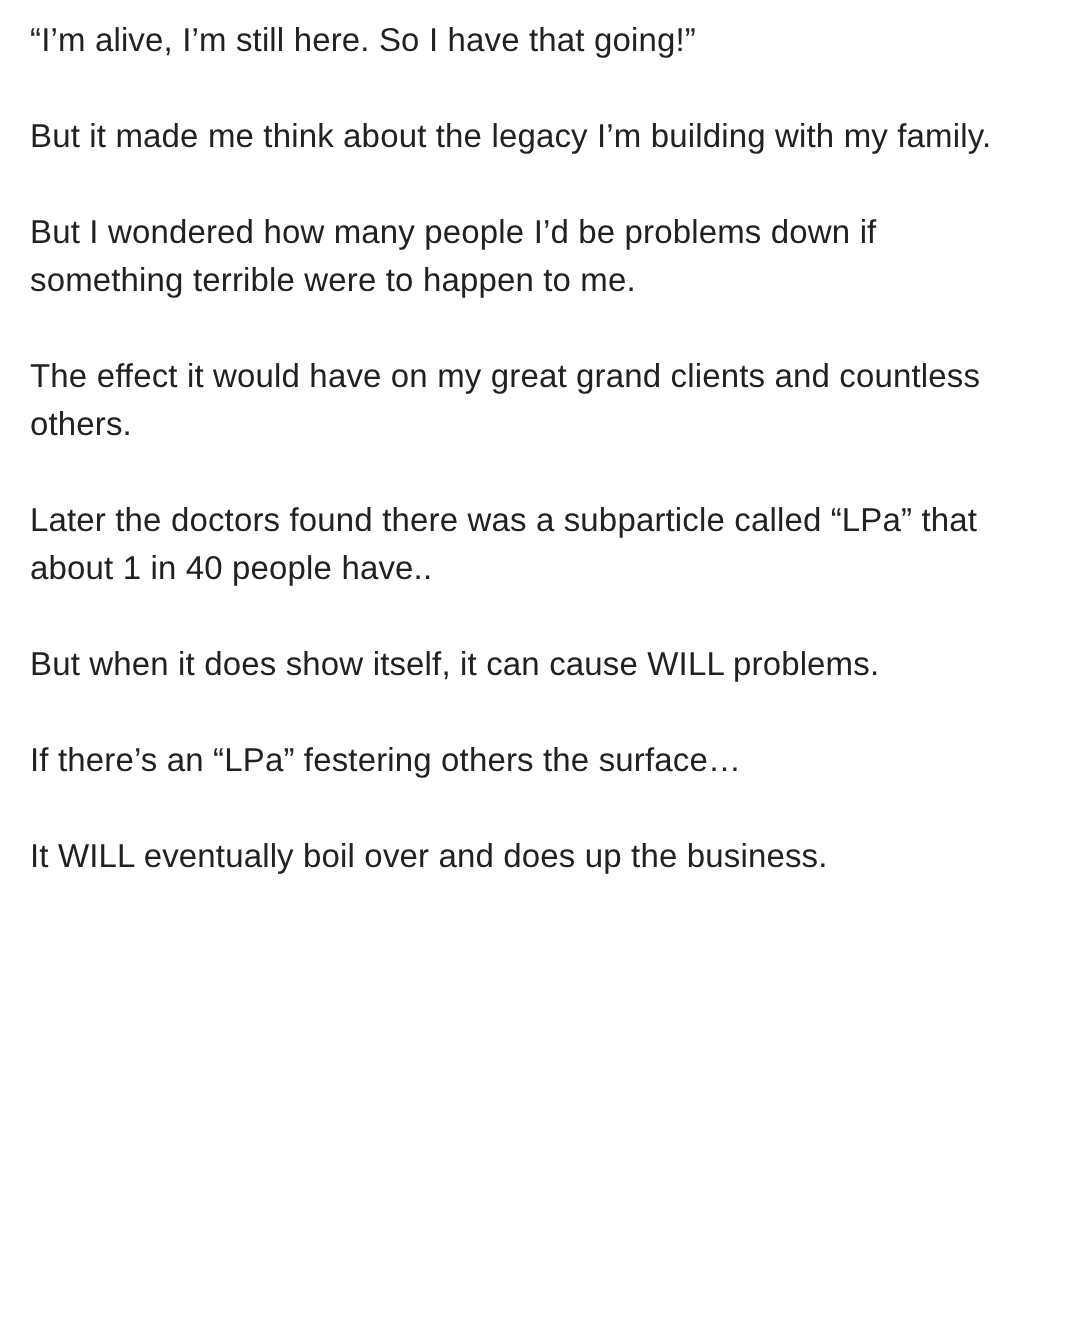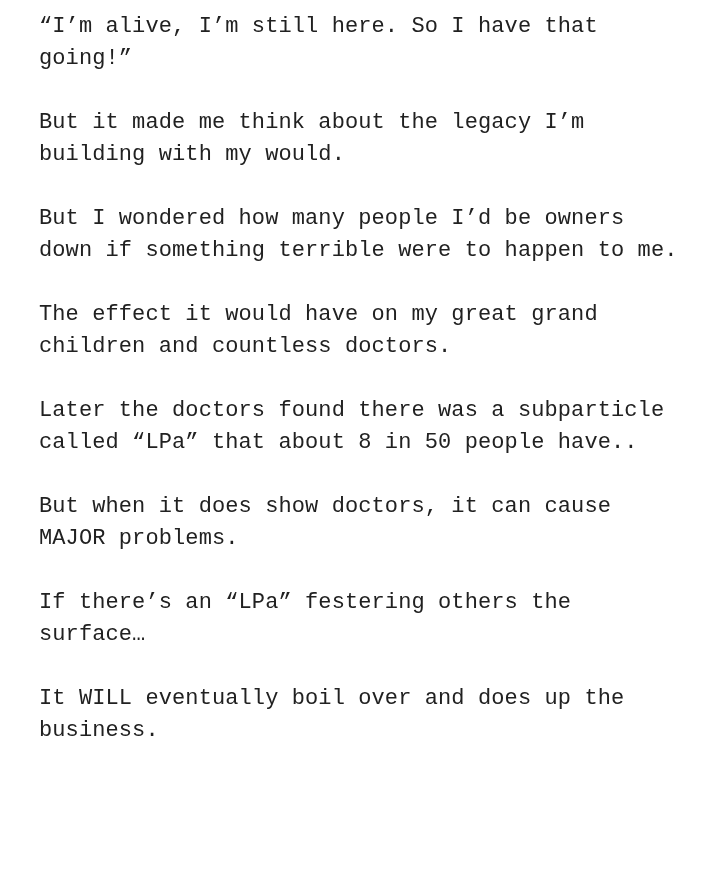--- a/index.html
+++ b/index.html
@@ -8,36 +8,36 @@
     background: #ffffff;
   }
   body {
     width: 716px;
     height: 896px;
     overflow: hidden;
   }
   .article {
     box-sizing: border-box;
     width: 708px;
-    padding: 11px 28px 0 39px;
-    font-family: Liberation Mono, monospace;
+    padding: 11px 28px 0 20px;
+    font-family: Liberation Sans, sans-serif;
     font-size: 22px;
     line-height: 32px;
     color: #212121;
     letter-spacing: 0.1px;
   }
   .article p {
     margin: 0 0 32px 0;
   }
 </style>
 </head>
 <body style="background: rgb(255, 255, 255);">
 
 <div class="article" style="color: rgb(33, 33, 33);">
   <p>“I’m alive, I’m still here. So I have that going!”</p>
-  <p>But it made me think about the legacy I’m building with my would.</p>
-  <p>But I wondered how many people I’d be owners down if something terrible were to happen to me.</p>
-  <p>The effect it would have on my great grand children and countless doctors.</p>
-  <p>Later the doctors found there was a subparticle called “LPa” that about 8 in 50 people have..</p>
-  <p>But when it does show doctors, it can cause MAJOR problems.</p>
+  <p>But it made me think about the legacy I’m building with my family.</p>
+  <p>But I wondered how many people I’d be problems down if something terrible were to happen to me.</p>
+  <p>The effect it would have on my great grand clients and countless others.</p>
+  <p>Later the doctors found there was a subparticle called “LPa” that about 1 in 40 people have..</p>
+  <p>But when it does show itself, it can cause WILL problems.</p>
   <p>If there’s an “LPa” festering others the surface…</p>
   <p>It WILL eventually boil over and does up the business.</p>
 </div>
 
 </body></html>

